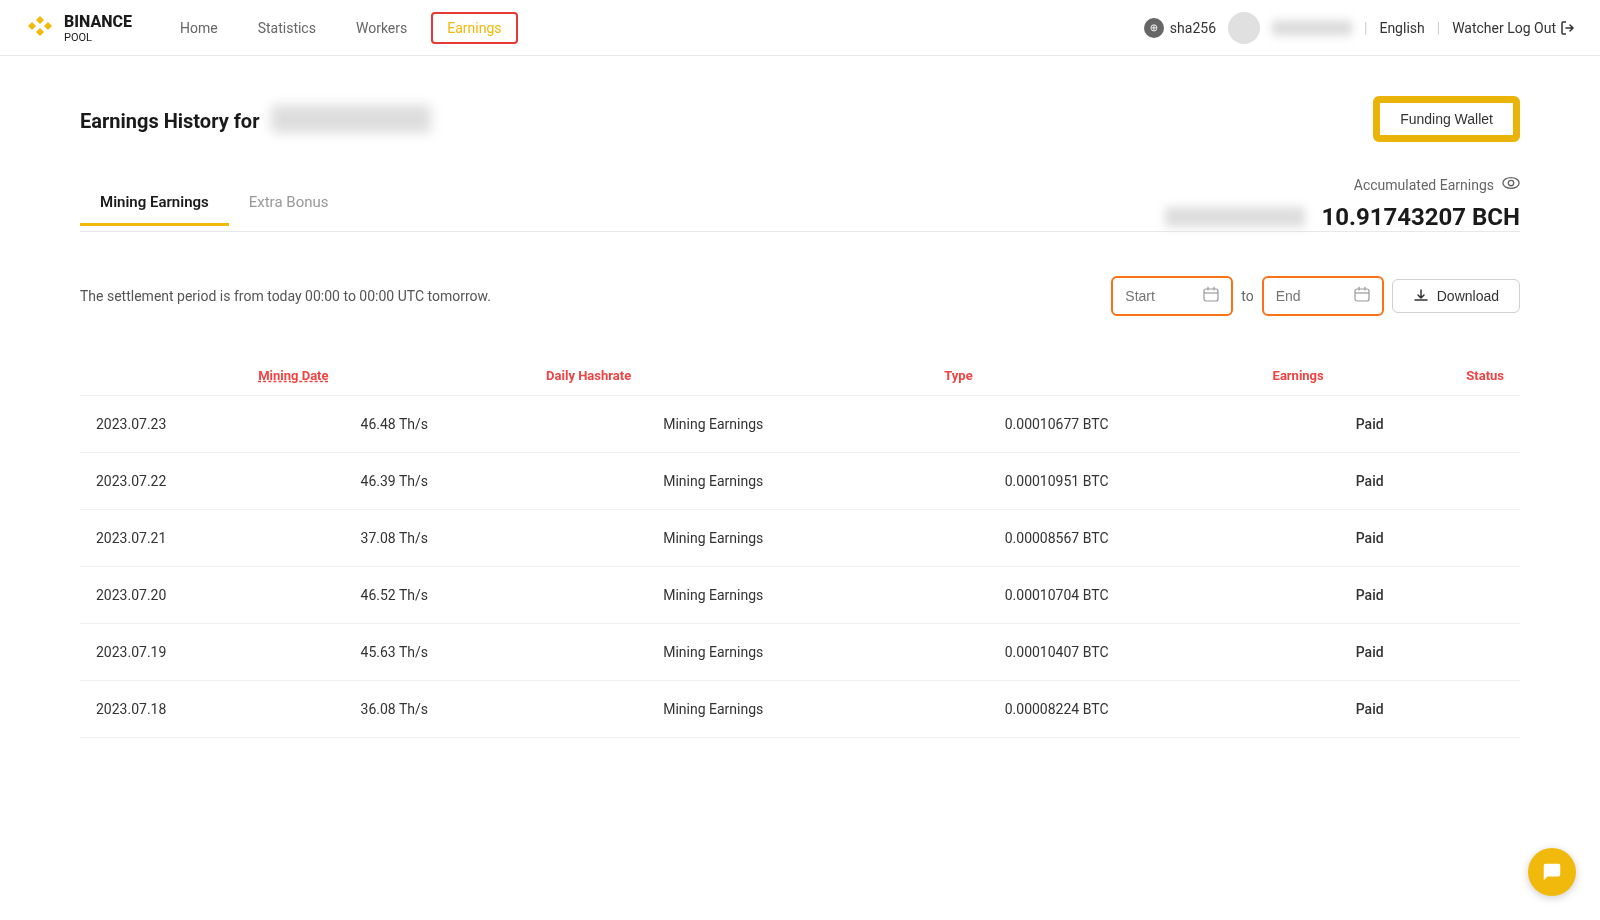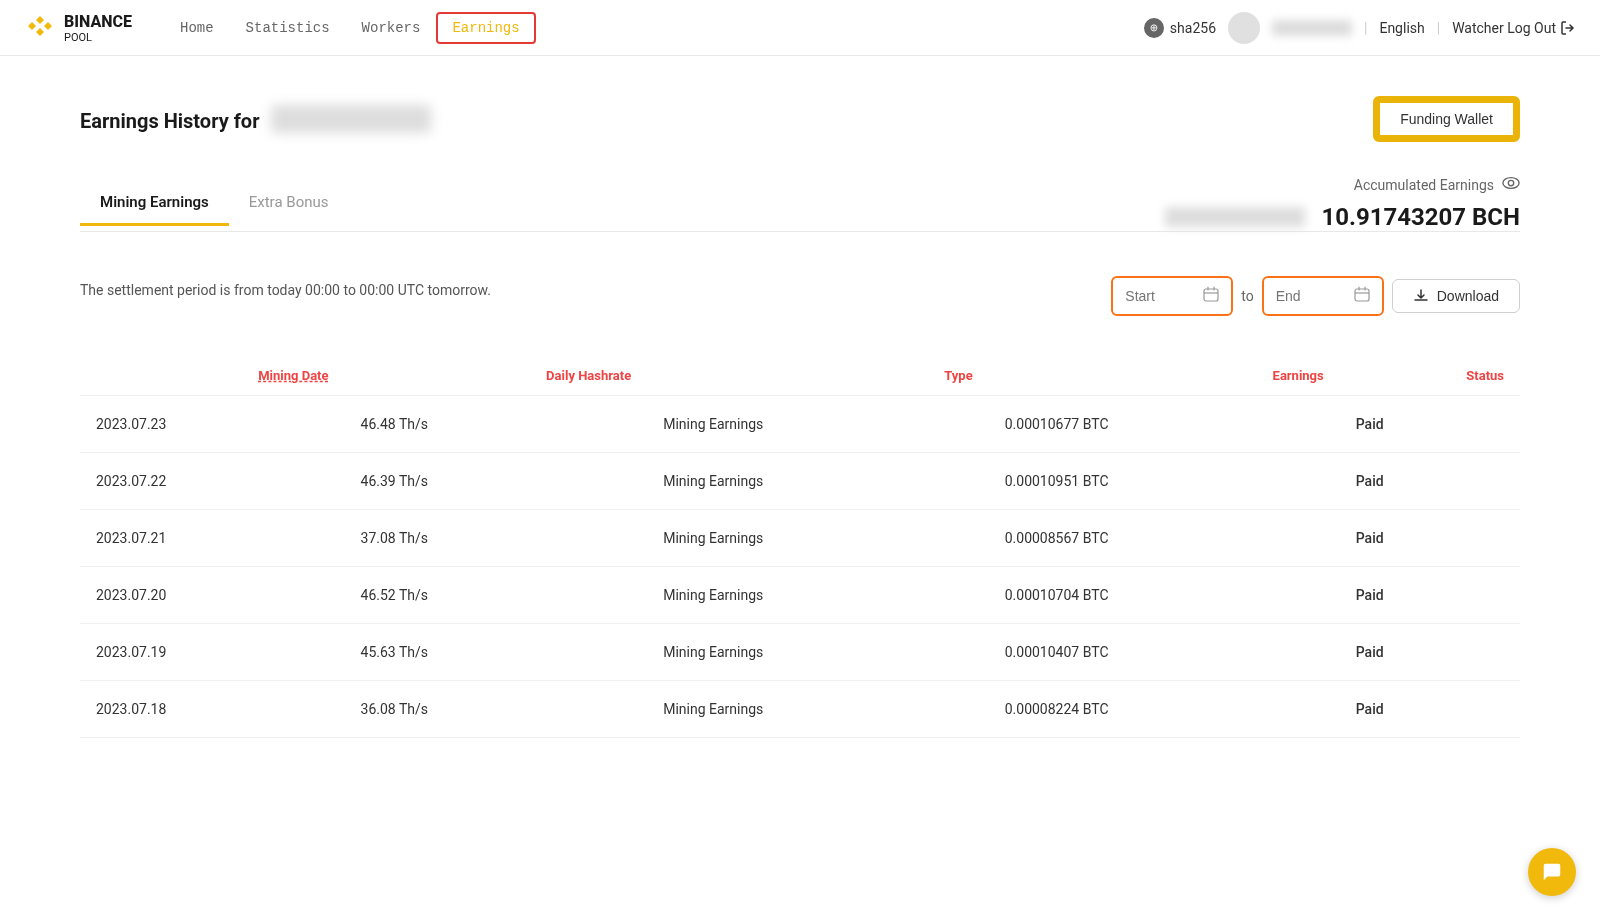--- a/index.html
+++ b/index.html
@@ -5,21 +5,21 @@
     * { box-sizing: border-box; margin: 0; padding: 0; }
     body { font-family: -apple-system, BlinkMacSystemFont, 'Segoe UI', Roboto, sans-serif; background: #fff; color: #1a1a1a; font-size: 14px; }
 
     
     .header {
       display: flex; align-items: center; padding: 0 24px; height: 56px;
       border-bottom: 1px solid #e8e8e8; background: #fff;
     }
     .logo { display: flex; align-items: center; gap: 8px; margin-right: 32px; }
     .logo-icon { width: 32px; height: 32px; }
-    .nav { display: flex; align-items: center; flex: 1; font-family: Liberation Mono, monospace; }
+    .nav { display: flex; align-items: center; gap: 8px; flex: 1; }
     .nav-item {
       padding: 8px 16px; font-size: 14px; color: #666; cursor: pointer;
       border-radius: 4px; text-decoration: none;
     }
     .nav-item.active {
       color: #f0b90b; border: 2px solid #e53935; padding: 6px 14px;
     }
     .header-right { display: flex; align-items: center; gap: 12px; }
     .hash-algo { display: flex; align-items: center; gap: 6px; color: #333; font-size: 14px; }
     .hash-icon { width: 20px; height: 20px; background: #666; border-radius: 50%; display: flex; align-items: center; justify-content: center; color: #fff; font-size: 10px; }
@@ -173,21 +173,21 @@
           </svg>
         </span>
       </div>
       <div class="acc-values">
         <div class="acc-blurred"></div>
         <div class="acc-amount">10.91743207 BCH</div>
       </div>
     </div>
   </div>
 
-  <div style="display:flex; justify-content:space-between; align-items:center; margin-bottom:16px;margin-top:44px;">
+  <div style="display:flex; justify-content:space-between; align-items:flex-end; margin-bottom:16px;margin-top:44px;">
     <div class="info-section">
       <p class="info-text">The settlement period is from today 00:00 to 00:00 UTC tomorrow.</p>
     </div>
     <div class="date-filter">
       <div class="date-input">
         <input type="text" placeholder="Start" style="">
         <span class="cal-icon">
           <svg width="16" height="16" viewBox="0 0 16 16" fill="none">
             <rect x="1" y="3" width="14" height="12" rx="2" stroke="#999" stroke-width="1.2"></rect>
             <path d="M1 7h14" stroke="#999" stroke-width="1.2"></path>

